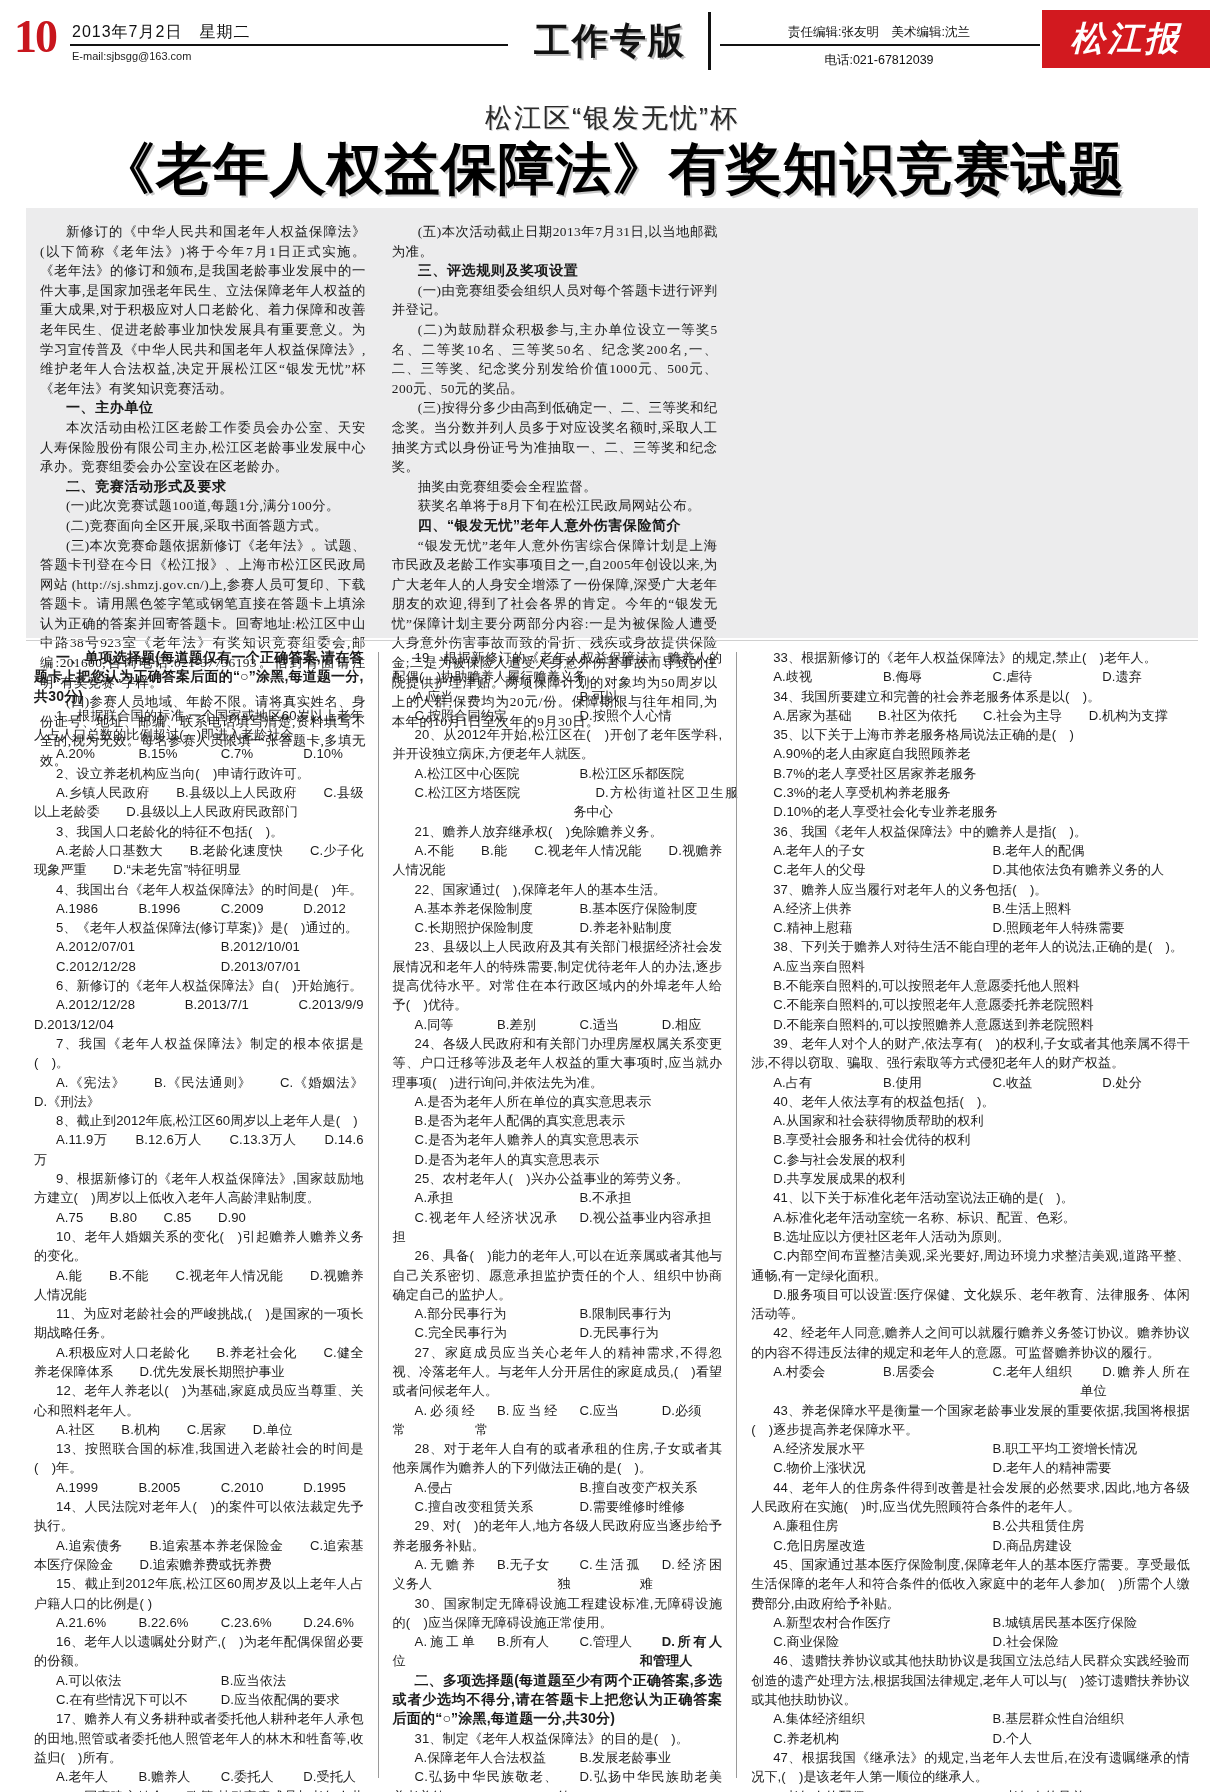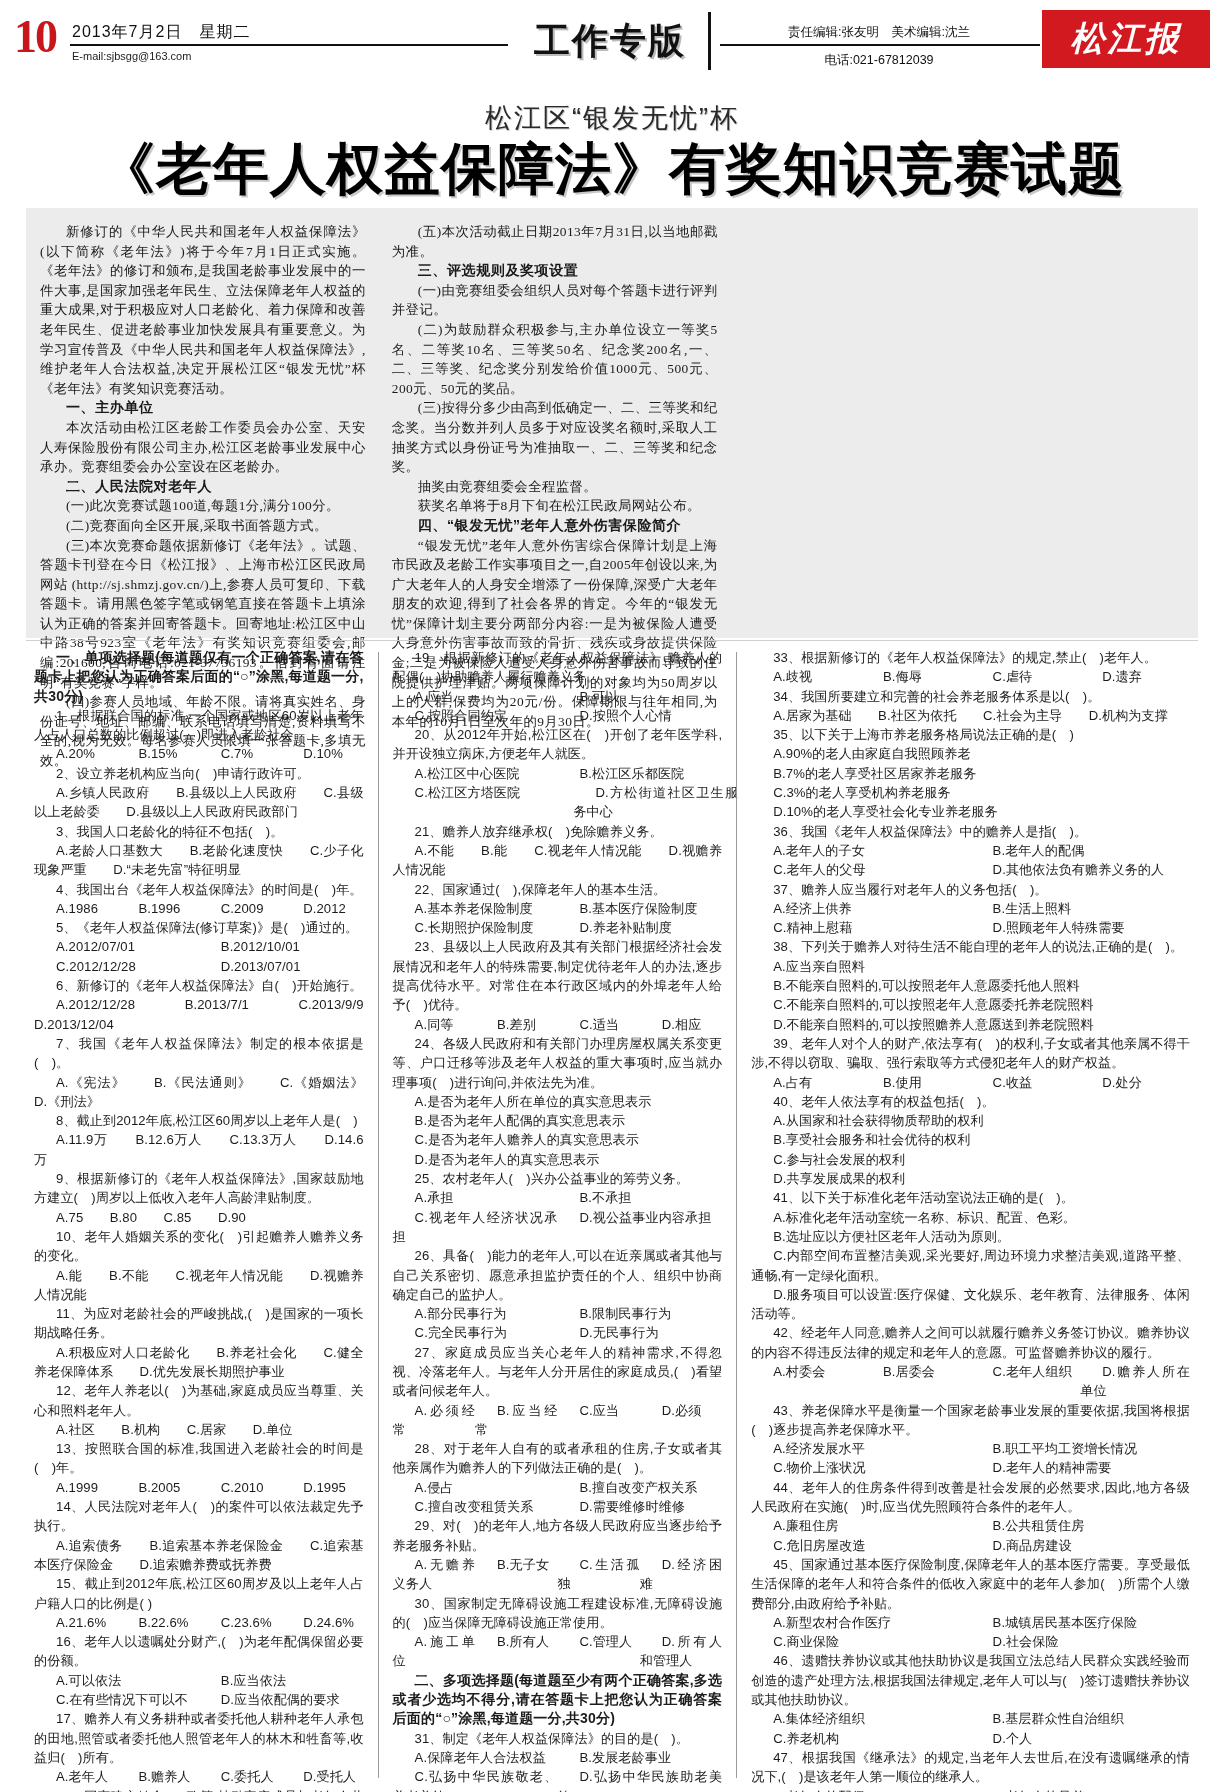--- a/index.html
+++ b/index.html
@@ -165,21 +165,21 @@
 </div>
 
 <div class="kicker">松江区“银发无忧”杯</div>
 <div class="headline">《老年人权益保障法》有奖知识竞赛试题</div>
 
 <div class="intro-panel">
   <div class="intro-col c1" id="introC1">
       <p class="">新修订的《中华人民共和国老年人权益保障法》(以下简称《老年法》)将于今年7月1日正式实施。《老年法》的修订和颁布,是我国老龄事业发展中的一件大事,是国家加强老年民生、立法保障老年人权益的重大成果,对于积极应对人口老龄化、着力保障和改善老年民生、促进老龄事业加快发展具有重要意义。为学习宣传普及《中华人民共和国老年人权益保障法》,维护老年人合法权益,决定开展松江区“银发无忧”杯《老年法》有奖知识竞赛活动。</p>
       <p class="sub">一、主办单位</p>
       <p class="">本次活动由松江区老龄工作委员会办公室、天安人寿保险股份有限公司主办,松江区老龄事业发展中心承办。竞赛组委会办公室设在区老龄办。</p>
-      <p class="sub">二、人民法院对老年人</p>
+      <p class="sub">二、竞赛活动形式及要求</p>
       <p class="">(一)此次竞赛试题100道,每题1分,满分100分。</p>
       <p class="">(二)竞赛面向全区开展,采取书面答题方式。</p>
       <p class="">(三)本次竞赛命题依据新修订《老年法》。试题、答题卡刊登在今日《松江报》、上海市松江区民政局网站 (http://sj.shmzj.gov.cn/)上,参赛人员可复印、下载答题卡。请用黑色签字笔或钢笔直接在答题卡上填涂认为正确的答案并回寄答题卡。回寄地址:松江区中山中路38号923室《老年法》有奖知识竞赛组委会,邮编:201600,咨询电话:021-37736193。信封背面请注明“有奖竞赛”字样。</p>
       <p class="">(四)参赛人员地域、年龄不限。请将真实姓名、身份证号、地址、邮编、联系电话填写清楚,资料填写不全的,视为无效。每名参赛人员限填一张答题卡,多填无效。</p>
     </div>
   <div class="intro-col c2" id="introC2">
       <p class="">(五)本次活动截止日期2013年7月31日,以当地邮戳为准。</p>
       <p class="sub">三、评选规则及奖项设置</p>
       <p class="">(一)由竞赛组委会组织人员对每个答题卡进行评判并登记。</p>
       <p class="">(二)为鼓励群众积极参与,主办单位设立一等奖5名、二等奖10名、三等奖50名、纪念奖200名,一、二、三等奖、纪念奖分别发给价值1000元、500元、200元、50元的奖品。</p>
@@ -354,21 +354,21 @@
         <span class="o" style="width: 25%;">A.无赡养义务人</span>
         <span class="o" style="width: 25%;">B.无子女</span>
         <span class="o" style="width: 25%;">C.生活孤独</span>
         <span class="o" style="width: 25%;">D.经济困难</span>
       </p>
       <p class="q">30、国家制定无障碍设施工程建设标准,无障碍设施的(　)应当保障无障碍设施正常使用。</p>
       <p class="opt optrow">
         <span class="o" style="width: 25%;">A.施工单位</span>
         <span class="o" style="width: 25%;">B.所有人</span>
         <span class="o" style="width: 25%;">C.管理人</span>
-        <span class="o" style="width: 25%;">D.所有人和管理人</span>
+        <span class="o" style="width: 25%; font-weight: bold;">D.所有人和管理人</span>
       </p>
       <p class="section">二、多项选择题(每道题至少有两个正确答案,多选或者少选均不得分,请在答题卡上把您认为正确答案后面的“○”涂黑,每道题一分,共30分)</p>
       <p class="q">31、制定《老年人权益保障法》的目的是(　)。</p>
       <p class="opt optrow">
         <span class="o" style="width: 50%;">A.保障老年人合法权益</span>
         <span class="o" style="width: 50%;">B.发展老龄事业</span>
       </p>
       <p class="opt optrow">
         <span class="o" style="width: 50%;">C.弘扬中华民族敬老、养老美德</span>
         <span class="o" style="width: 50%;">D.弘扬中华民族助老美德</span>

